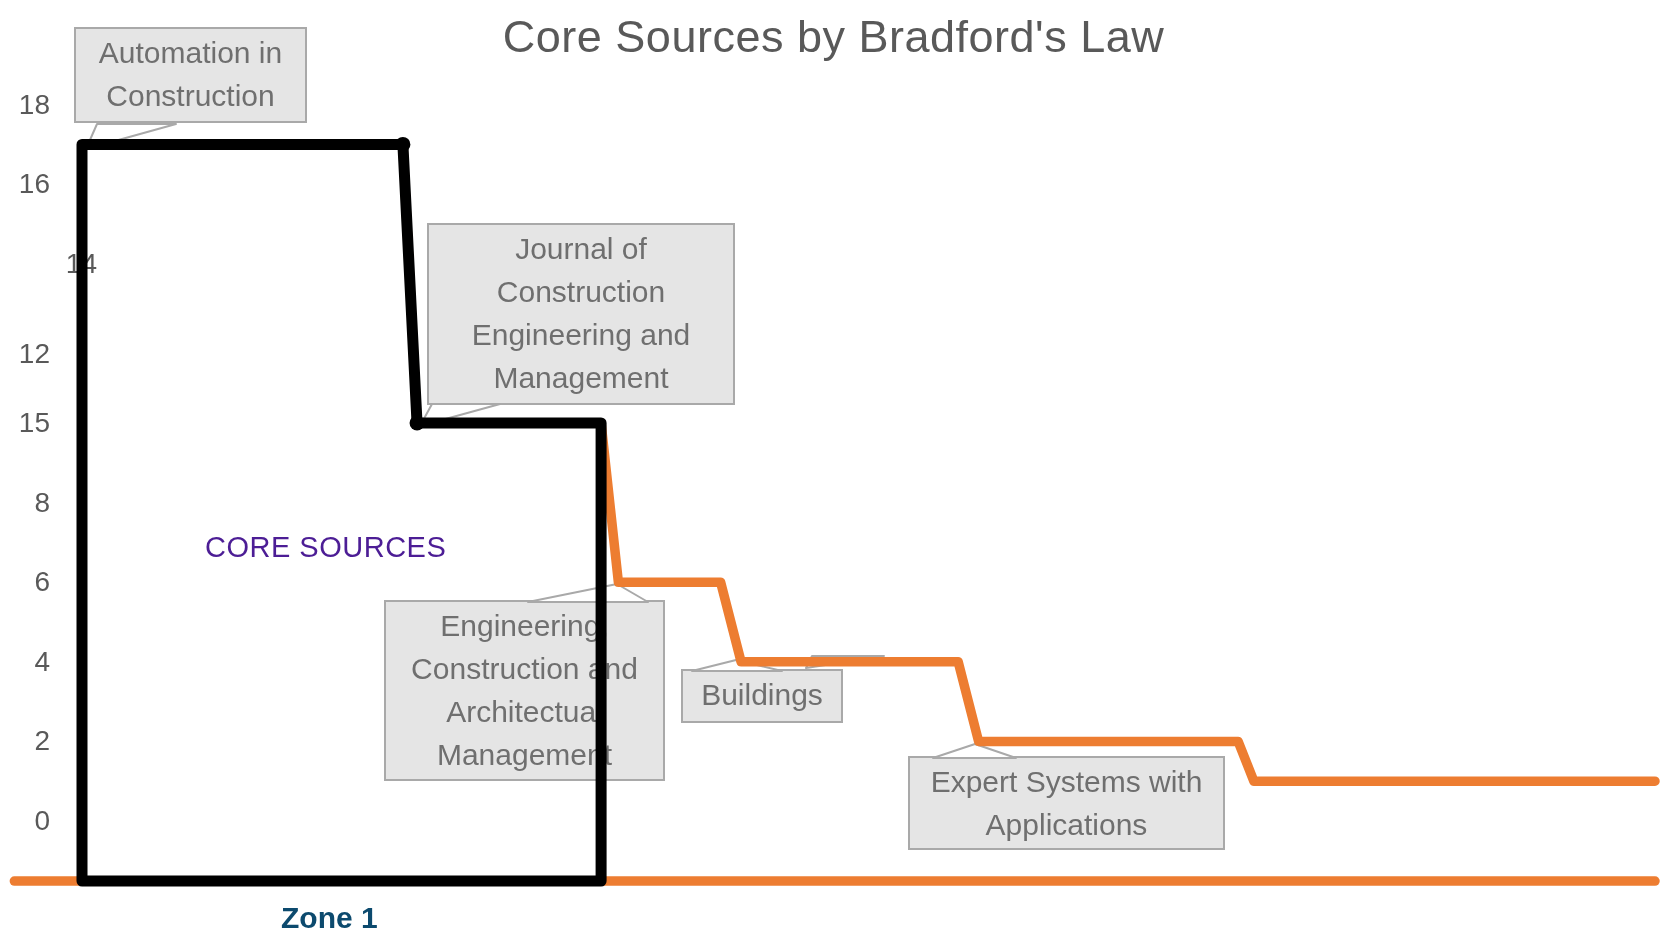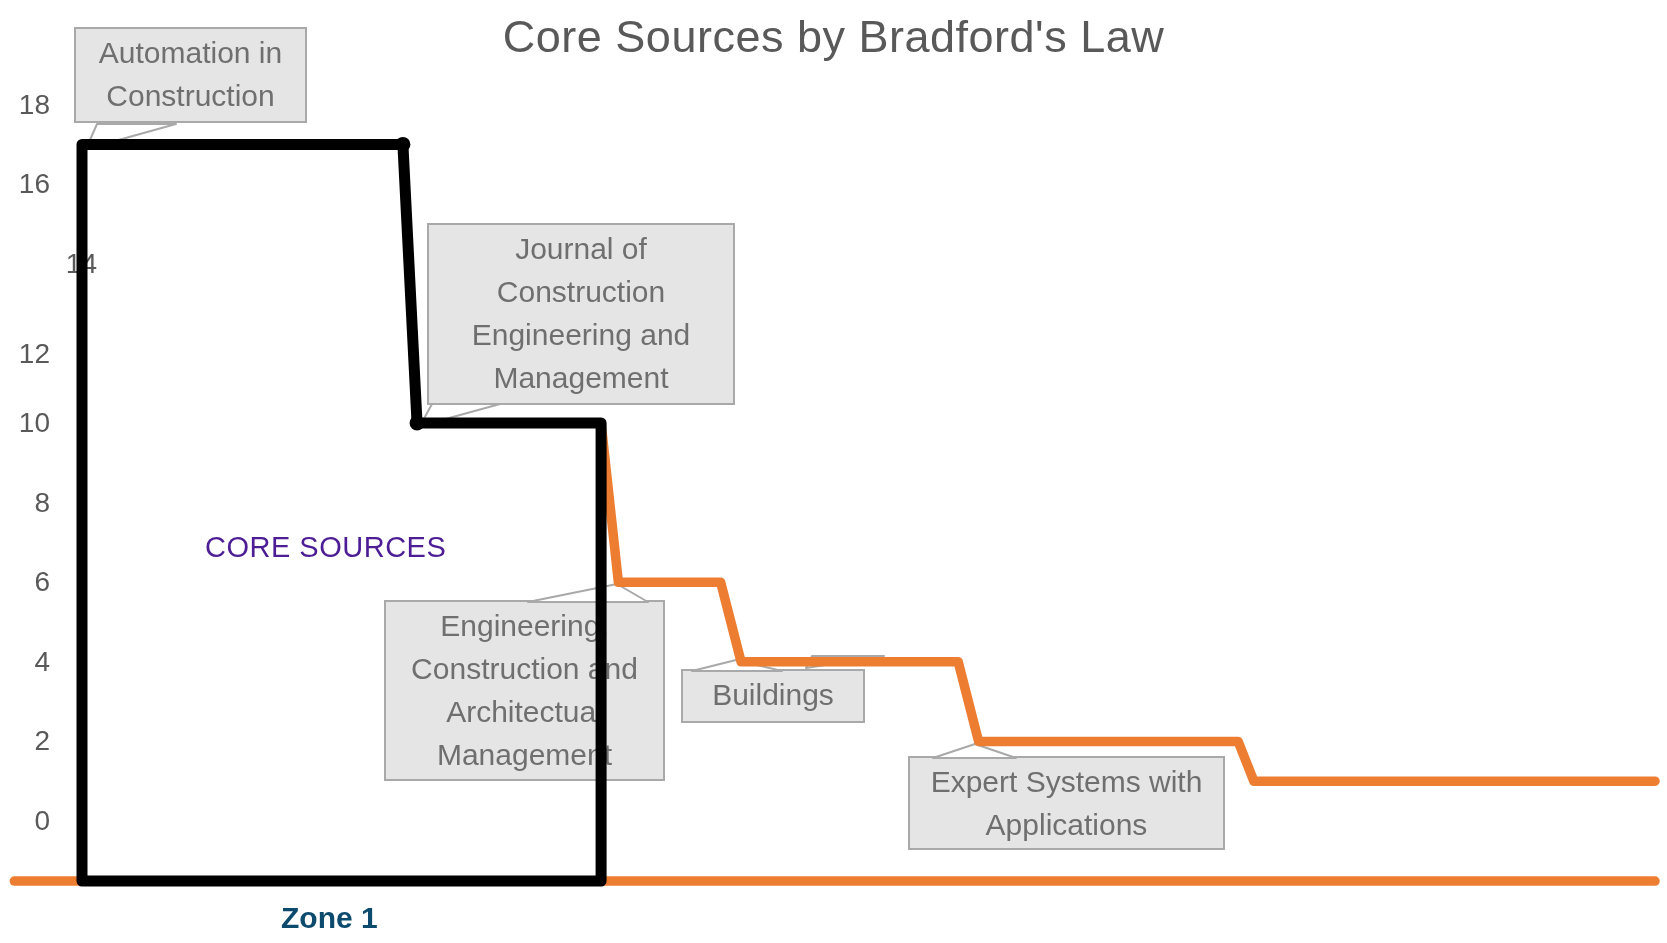--- a/index.html
+++ b/index.html
@@ -18,21 +18,21 @@
   .callout{
     position:absolute;box-sizing:border-box;background:#e5e5e5;
     border:2px solid var(--callout-border,#A9A9A9);
     display:flex;align-items:flex-start;justify-content:center;text-align:center;
     color:var(--callout-text,#6F6F6F);font-size:30px;line-height:43px;
     padding:2px 8px;z-index:1;
   }
   #co-automation{left:74px;top:27px;width:233px;height:96px;}
   #co-jcem{left:427px;top:223px;width:308px;height:182px;}
   #co-ecam{left:384px;top:600px;width:281px;height:181px;}
-  #co-buildings{left:681px;top:669px;width:184px;height:54px;padding-left:8px;}
+  #co-buildings{left:681px;top:669px;width:162px;height:54px;padding-left:8px;}
   #co-ijcm{left:750px;top:515px;width:320px;height:140px;}
   #co-esa{left:908px;top:756px;width:317px;height:94px;}
   .core-label{
     position:absolute;left:205px;top:531px;font-size:29px;letter-spacing:0.5px;
     color:#4c1d95;font-weight:500;z-index:3;
   }
   .zone-label{
     position:absolute;left:281px;top:901px;font-size:30px;color:#0c4a6e;
     font-weight:600;z-index:3;
   }
@@ -43,21 +43,21 @@
 
 <div id="stage">
 
   <div class="chart-title">Core Sources by Bradford's Law</div>
 
   <div id="yticks">
       <div class="ytick" style="top: 85.6px;">18</div>
       <div class="ytick" style="top: 165.2px;">16</div>
       <div class="ytick" style="top: 244.8px; margin-left: 47px;">14</div>
       <div class="ytick" style="top: 335px;">12</div>
-      <div class="ytick" style="top: 404px;">10</div>
+      <div class="ytick" style="top: 404px;">15</div>
       <div class="ytick" style="top: 483.6px;">8</div>
       <div class="ytick" style="top: 563.2px;">6</div>
       <div class="ytick" style="top: 642.8px;">4</div>
       <div class="ytick" style="top: 722.4px;">2</div>
       <div class="ytick" style="top: 802px;">0</div>
     </div>
 
   <div class="callout" id="co-automation">
     <span>Automation in Construction</span>
   </div>

